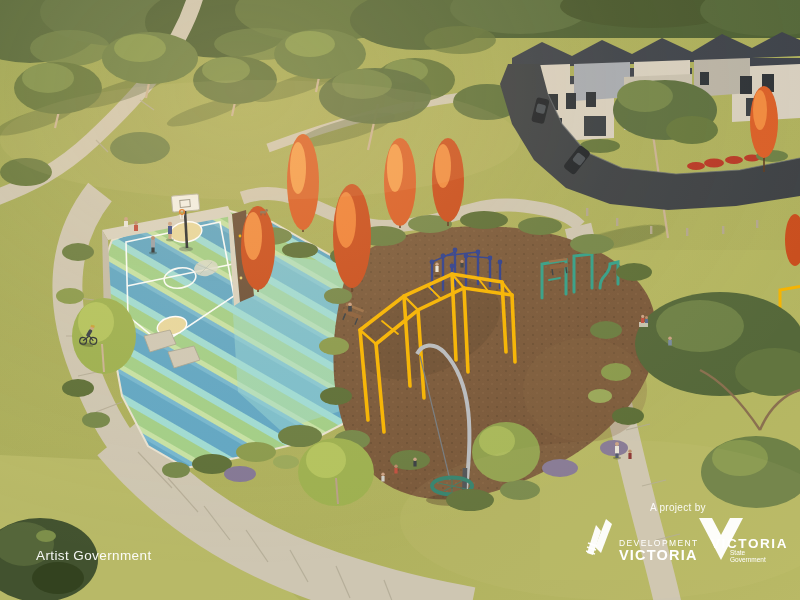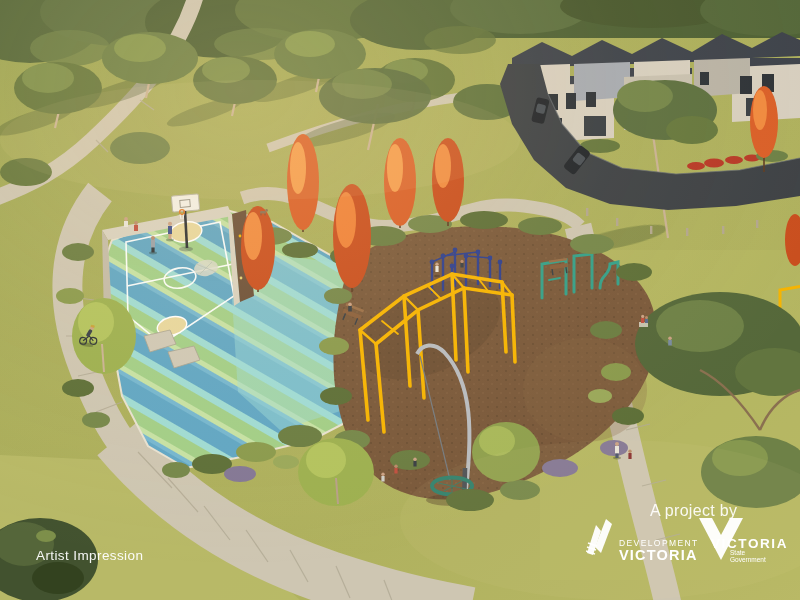--- a/index.html
+++ b/index.html
@@ -1,21 +1,21 @@
 <!DOCTYPE html>
 <html><head>
 <meta charset="utf-8">
 <style>
   html,body{margin:0;padding:0;background:#222;}
   .stage{position:relative;width:800px;height:600px;overflow:hidden;background:#aeb05c;
          font-family:"Liberation Sans",sans-serif;}
   .stage svg{position:absolute;left:0;top:0;}
   .caption{position:absolute;left:36px;top:548px;font-size:13.5px;font-weight:400;
            letter-spacing:.4px;color:rgba(255,255,255,.95);}
-  .credit-prefix{position:absolute;left:650px;top:502px;font-size:16px;
+  .credit-prefix{position:absolute;left:650px;top:502px;font-size:10px;
            color:rgba(255,255,255,.92);letter-spacing:.3px;}
   .dv-logo{position:absolute;left:586px;top:517px;width:125px;height:55px;color:#fff;}
   .dv-icon{position:absolute;left:0;top:2px;}
   .dv-line1{position:absolute;left:33px;top:21px;font-size:8.5px;font-weight:400;
             letter-spacing:1.4px;color:#fff;white-space:nowrap;}
   .dv-line2{position:absolute;left:33px;top:30px;font-size:14.5px;font-weight:700;
             letter-spacing:1.2px;color:#fff;white-space:nowrap;}
   .vic-logo{position:absolute;left:697px;top:516px;width:100px;height:62px;color:#fff;}
   .vic-tri{position:absolute;left:0;top:0;}
   .vic-line1{position:absolute;left:14px;top:20px;font-size:13.5px;font-weight:700;
@@ -472,21 +472,21 @@
     <rect x="4.4" y="-8.4" width="4" height="2.4" rx="1" fill="#c8a23a"></rect>
   </g>
 
   <g>
     <rect x="0" y="0" width="800" height="600" fill="url(#warm)"></rect>
     <ellipse cx="260" cy="140" rx="260" ry="60" fill="#ffe7b0" opacity="0.07"></ellipse>
     <ellipse cx="620" cy="520" rx="220" ry="80" fill="#ffe7b0" opacity="0.05"></ellipse>
   </g>
 </svg>
 
-<div class="caption">Artist Impression</div>
+<div class="caption">Artist Government</div>
 
 <div>
   <div class="credit-prefix">A project by</div>
 
   <div class="dv-logo">
     <svg class="dv-icon" width="30" height="40" viewBox="0 0 30 40">
       <g fill="#ffffff" opacity="0.96">
         <path d="M1,36 L10,8 L15,14 L7,38 Z"></path>
         <path d="M9,30 L20,2 L26,7 L15,36 Z"></path>
       </g>

